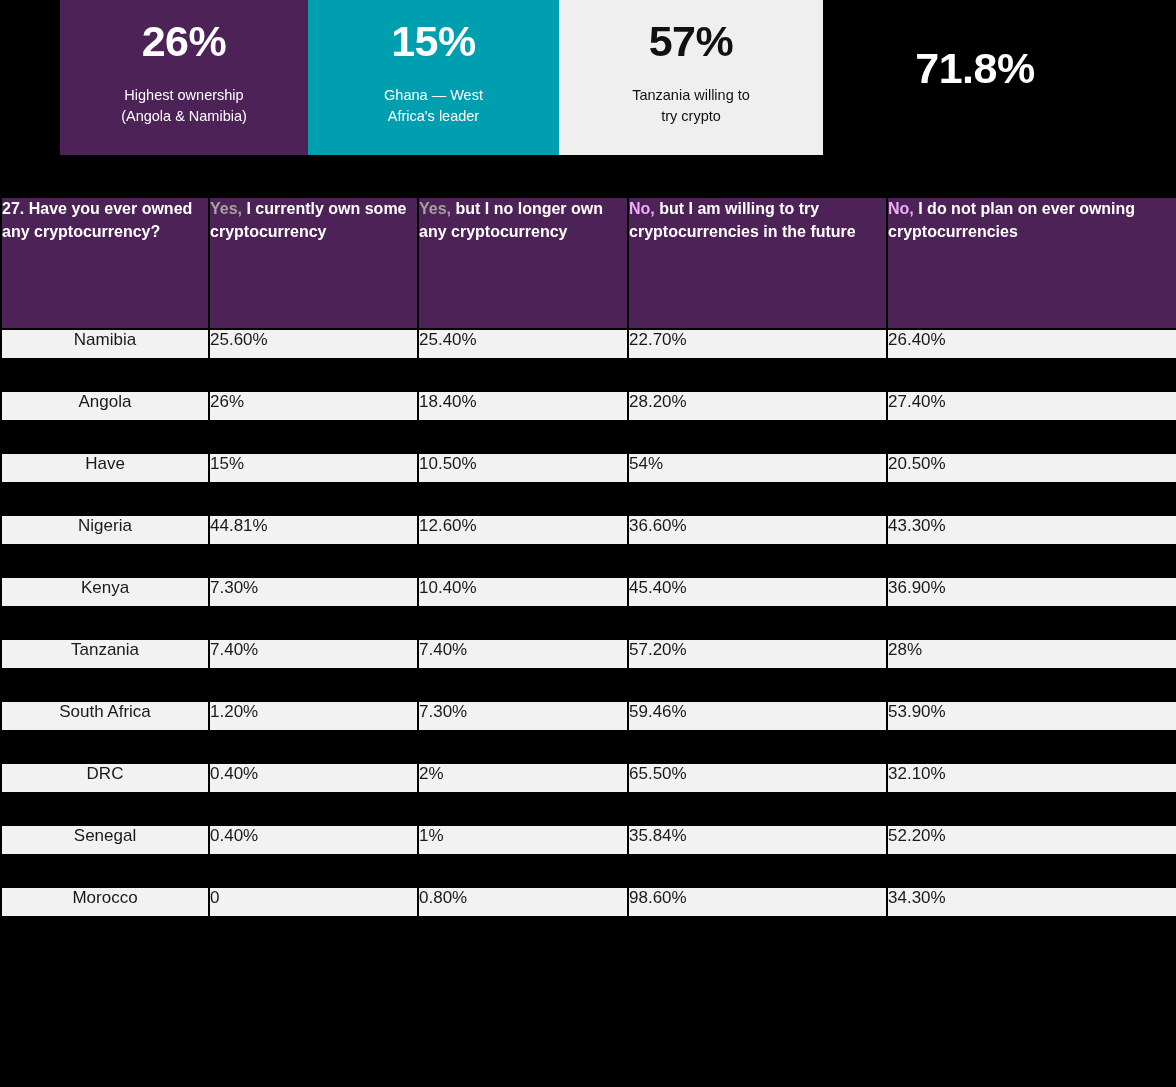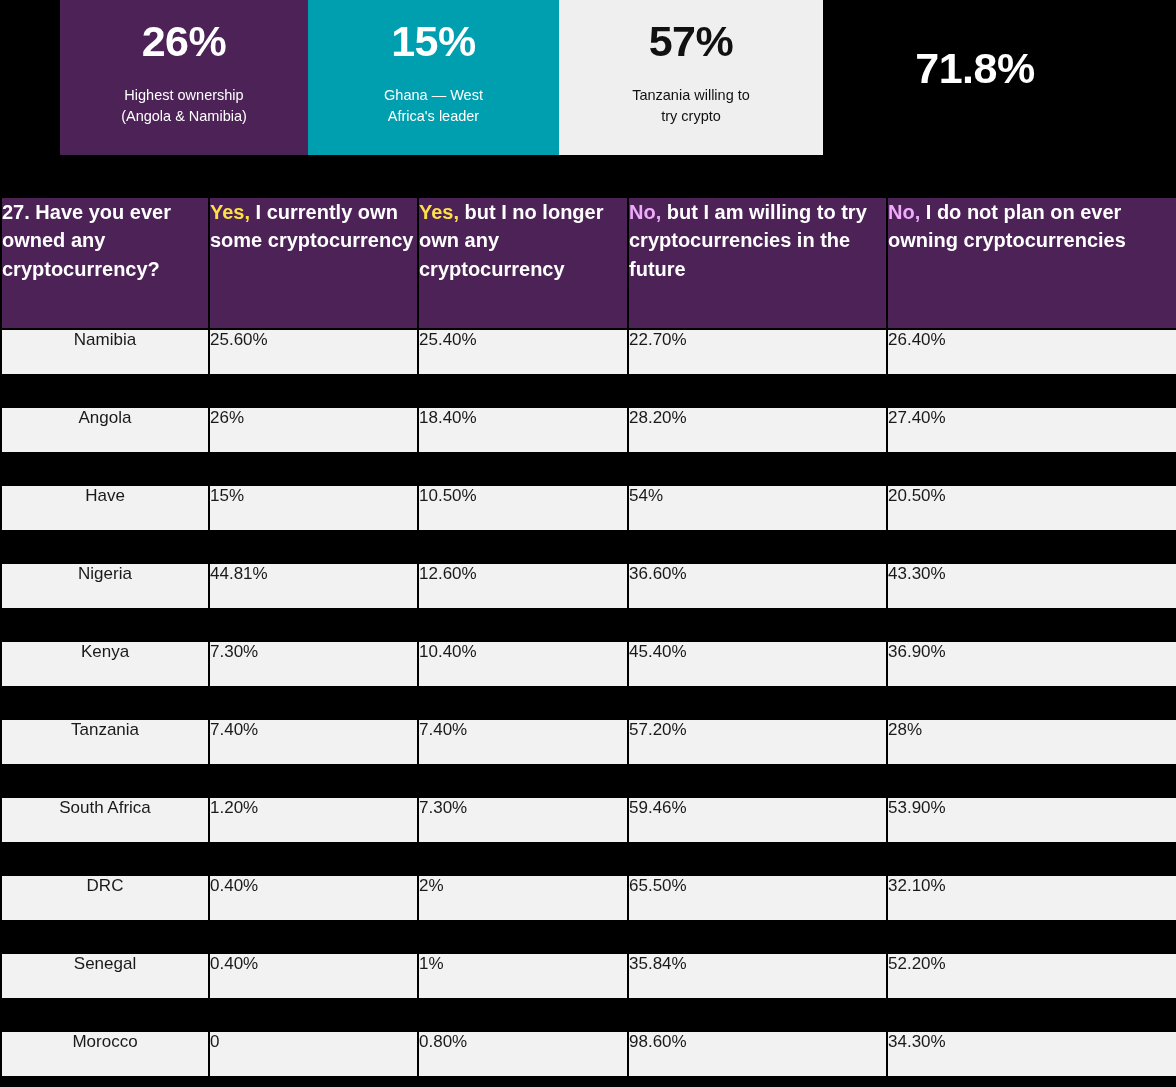--- a/index.html
+++ b/index.html
@@ -86,33 +86,33 @@
     vertical-align: top;
   }
 
   
   thead th {
     background: #4D2257;
     height: 130px;
     padding: 14px 10px 10px 10px;
     box-sizing: border-box;
     color: #FFFFFF;
-    font-size: 20px;
+    font-size: 16px;
     font-weight: bold;
     line-height: 1.42;
     text-align: left;
     vertical-align: top;
   }
-  .hl-yes { color: #fde047; }
+  .hl-yes { color: #a3a3a3; }
   .hl-no  { color: #f0abfc; }
 
   
   tbody tr.data-row td {
     background: #F2F2F2;
-    height: 44px;
+    height: 28px;
     color: #1A1A1A;
     font-size: 17px;
     font-weight: normal;
     padding: 6px 10px 6px 10px;
     box-sizing: border-box;
     white-space: nowrap;
   }
   tbody tr.data-row td.country-cell {
     text-align: center;
     padding-left: 0;

